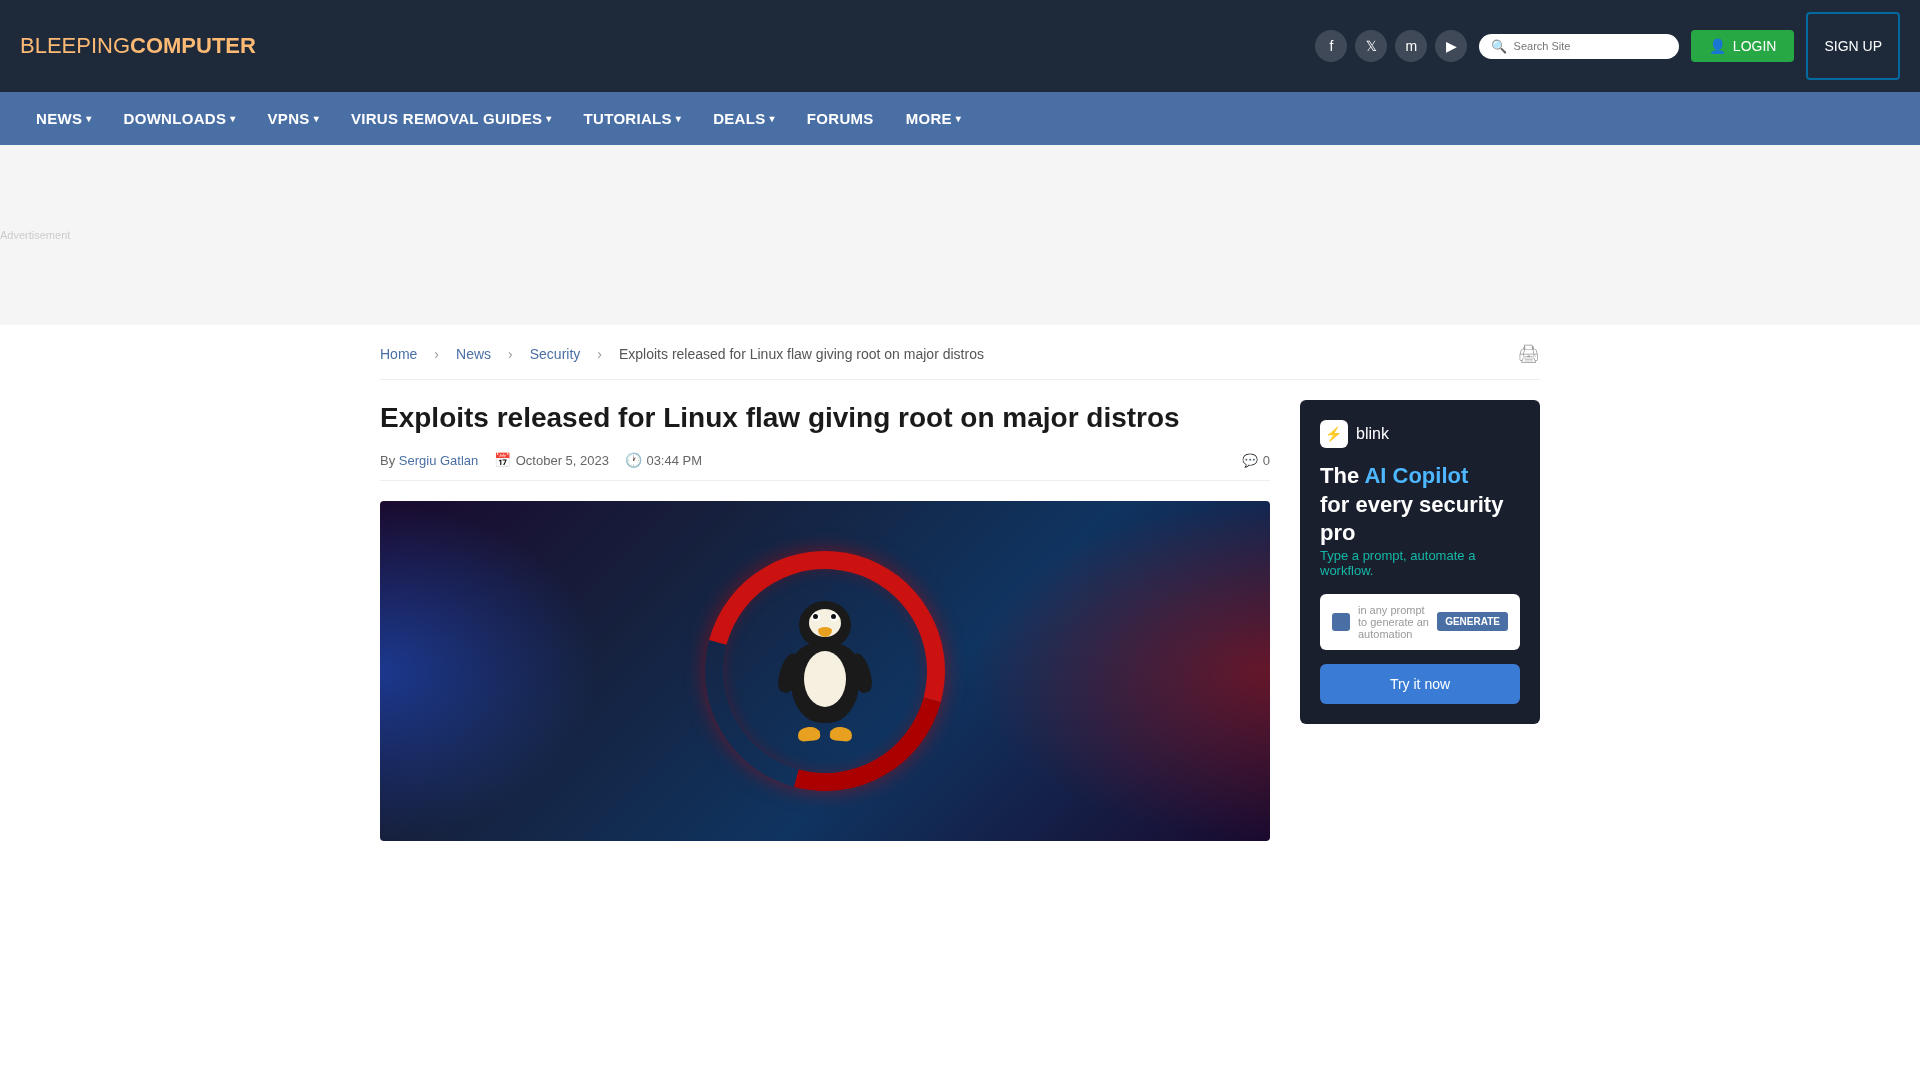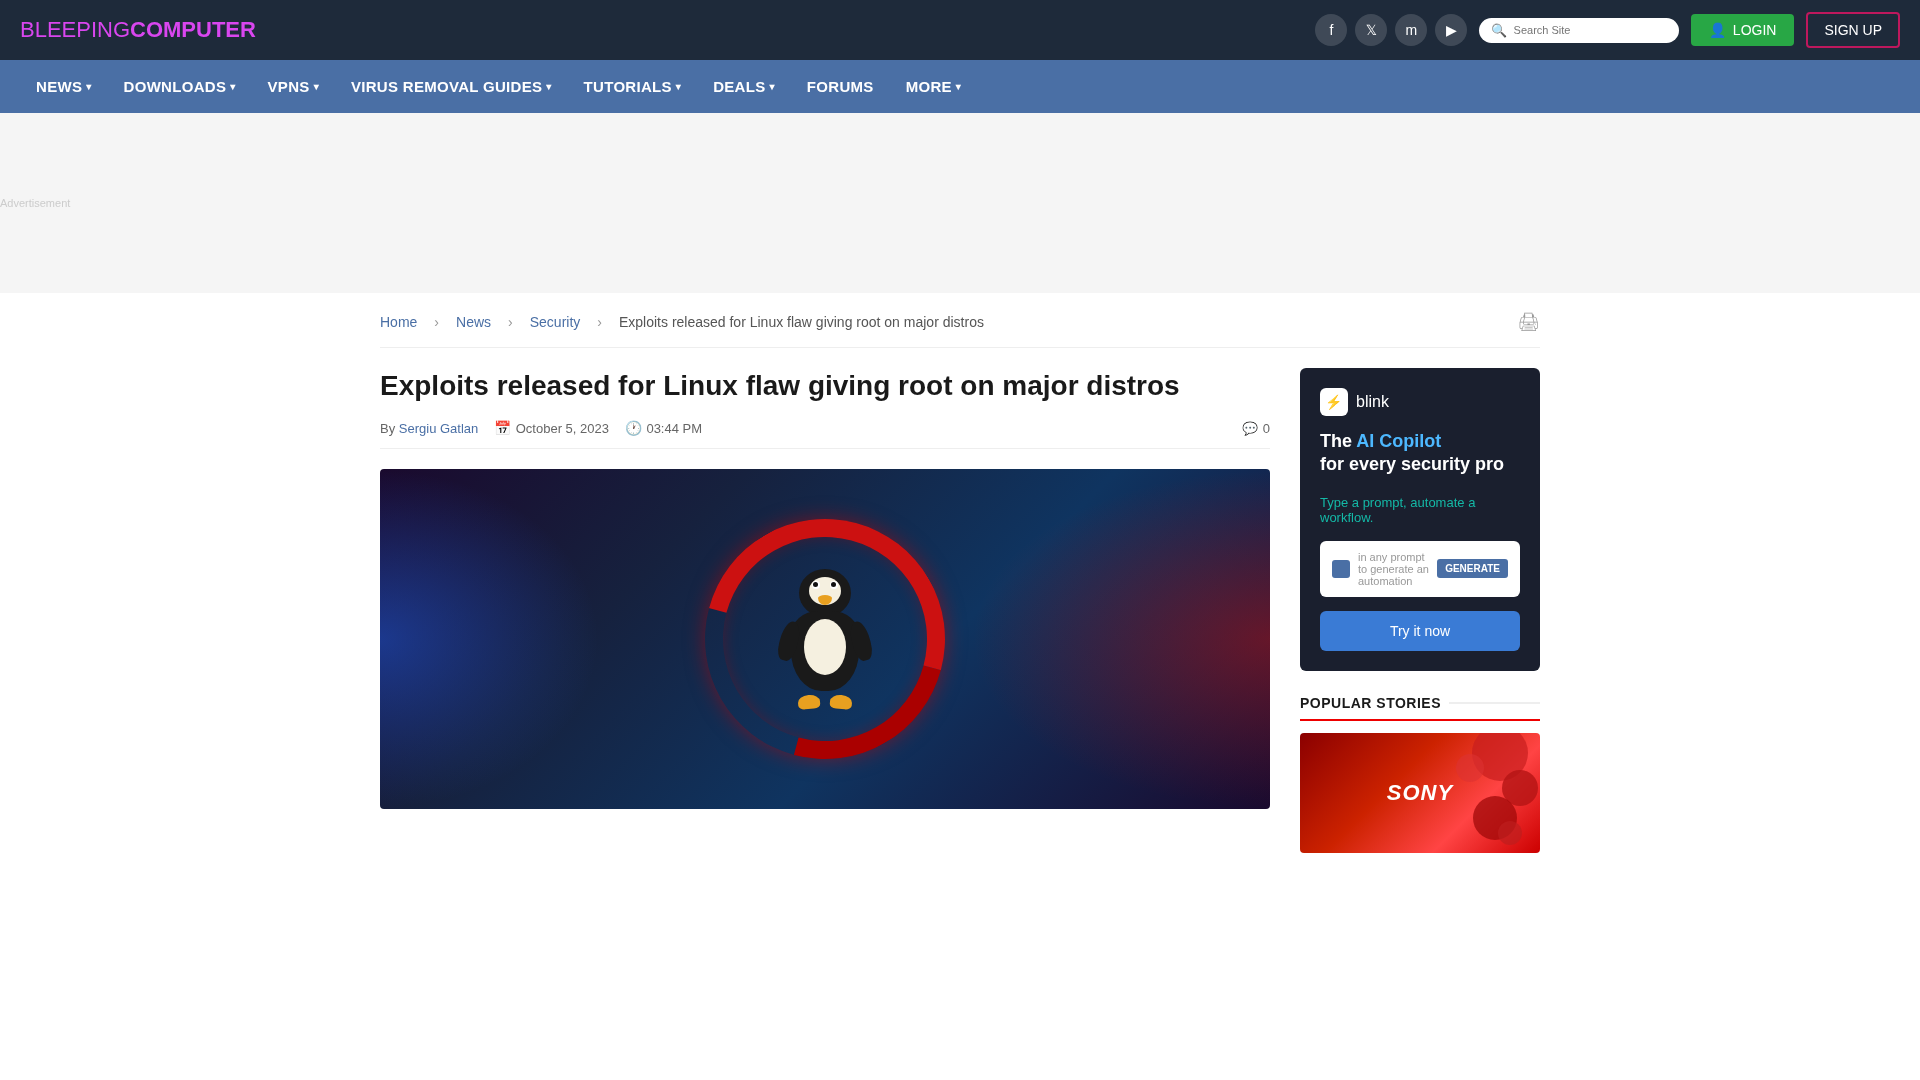--- a/index.html
+++ b/index.html
@@ -7,21 +7,21 @@
 
     
     .header {
       background: #1e2a3a;
       padding: 12px 20px;
       display: flex;
       align-items: center;
       justify-content: space-between;
     }
     .logo {
-      color: #d946ef;
+      color: #fdba74;
       font-size: 22px;
       font-weight: 400;
       letter-spacing: 0;
       text-decoration: none;
     }
     .logo strong { font-weight: 700; }
     .header-right {
       display: flex;
       align-items: center;
       gap: 12px;
@@ -69,22 +69,22 @@
       border-radius: 4px;
       font-size: 14px;
       cursor: pointer;
       display: flex;
       align-items: center;
       gap: 6px;
     }
     .btn-signup {
       background: transparent;
       color: #fff;
-      border: 2px solid #be185d;
-      padding: 8px 16px;
+      border: 2px solid #0369a1;
+      padding: 24px 16px;
       border-radius: 4px;
       font-size: 14px;
       cursor: pointer;
     }
 
     
     .nav {
       background: #4a6fa5;
       display: flex;
       align-items: center;
@@ -384,24 +384,24 @@
       color: #1a1f2e;
       font-weight: 700;
       font-size: 14px;
     }
     .blink-name {
       color: #fff;
       font-size: 16px;
       font-weight: 500;
     }
     .sidebar-ad-headline {
-      font-size: 18px;
+      font-size: 22px;
       font-weight: 700;
       line-height: 1.3;
-      margin-bottom: 18px;
+      margin-bottom: 0;
     }
     .ai-copilot-text {
       color: #4db8ff;
     }
     .sidebar-ad-sub {
       font-size: 13px;
       color: #14b8a6;
       margin-bottom: 16px;
     }
     .sidebar-ad-input {
@@ -643,32 +643,16 @@
         </div>
         <p class="sidebar-ad-sub">Type a prompt, automate a workflow.</p>
         <div class="sidebar-ad-input">
           <div class="ad-input-icon"></div>
           <span class="ad-input-text">in any prompt to generate an automation</span>
           <div class="ad-generate-btn">GENERATE</div>
         </div>
         <button class="try-now-btn">Try it now</button>
       </div>
 
-      <div class="popular-stories">
-        <div class="popular-stories-header">
-          <span>POPULAR STORIES</span>
-        </div>
-        <div class="popular-story-img">
-
-          <svg class="bubbles" viewBox="0 0 240 120">
-            <circle cx="200" cy="20" r="28" fill="rgba(200,30,30,0.7)"></circle>
-            <circle cx="220" cy="55" r="18" fill="rgba(180,20,20,0.8)"></circle>
-            <circle cx="195" cy="85" r="22" fill="rgba(160,10,10,0.75)"></circle>
-            <circle cx="170" cy="35" r="14" fill="rgba(220,50,50,0.6)"></circle>
-            <circle cx="210" cy="100" r="12" fill="rgba(190,30,30,0.7)"></circle>
-          </svg>
-          <span class="sony-logo-text">SONY</span>
-        </div>
-      </div>
 
     </aside>
   </div>
 </div>
 
 </body></html>

